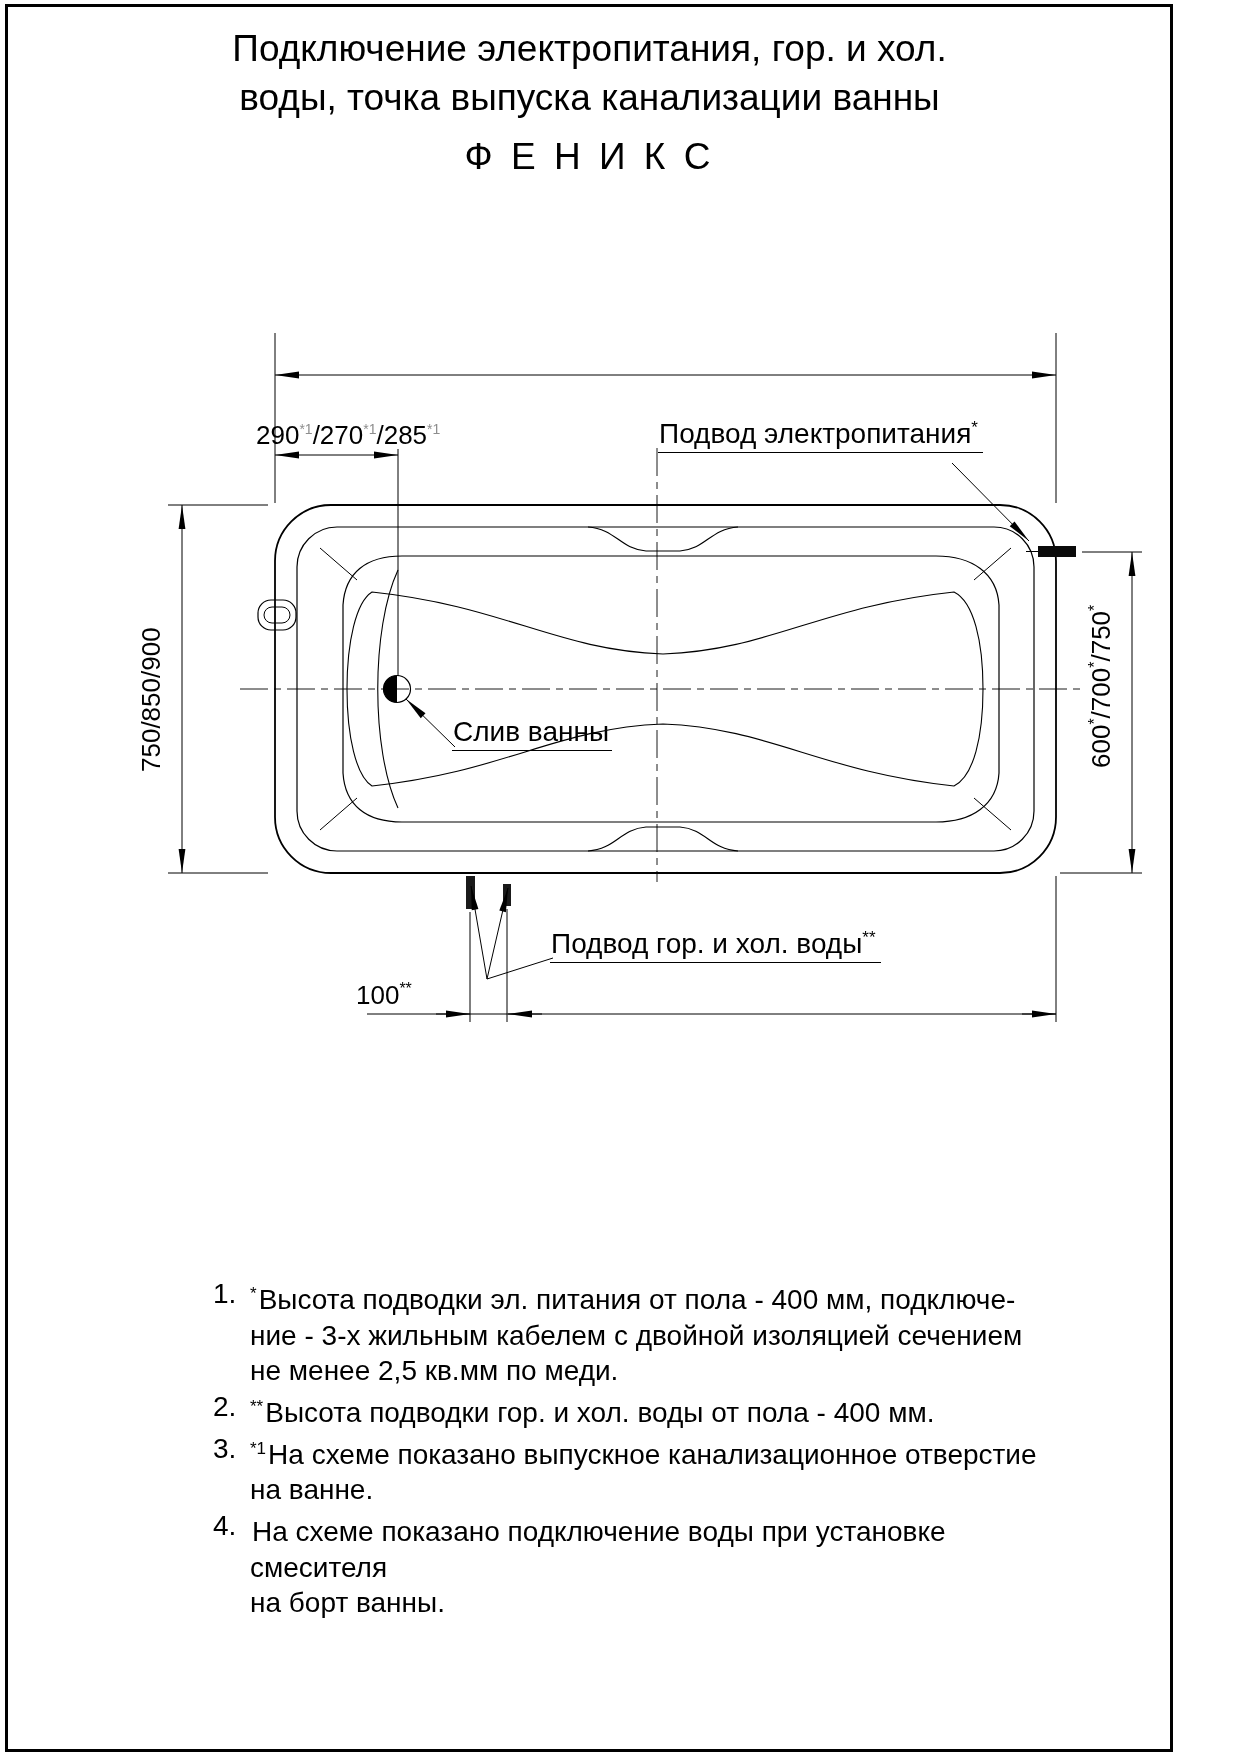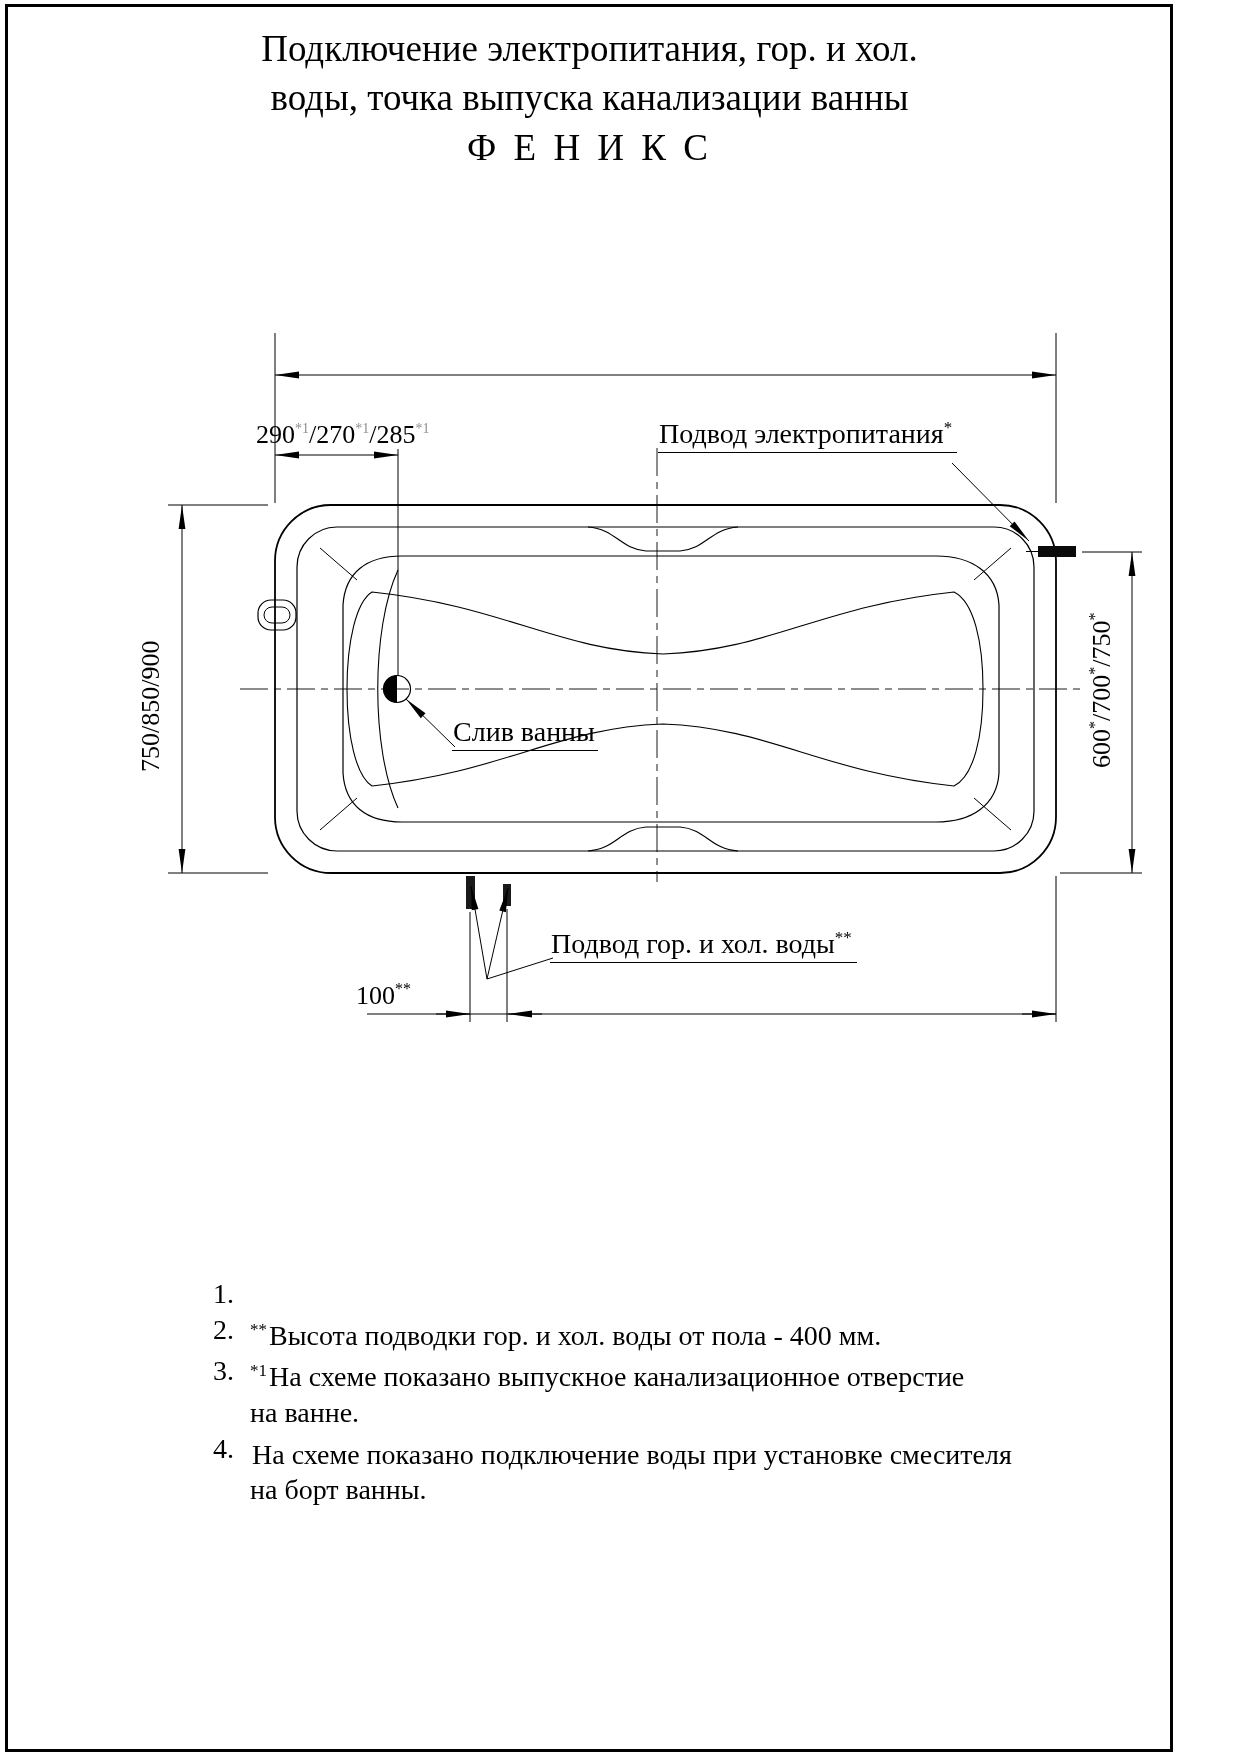--- a/index.html
+++ b/index.html
@@ -1,23 +1,23 @@
 <!DOCTYPE html>
 <html><head>
 <meta charset="utf-8">
 <style>
   html,body{margin:0;padding:0;background:#ffffff;}
   .page{
     position:relative;width:1179px;height:1759px;background:#fff;
-    font-family:Liberation Serif, serif;color:#000;overflow:hidden;
+    font-family:Liberation Sans, sans-serif;color:#000;overflow:hidden;
   }
   .frame{position:absolute;left:5px;top:4px;right:6px;bottom:7px;border:3px solid #000;}
   .title{position:absolute;top:24px;left:0;width:100%;text-align:center;
          font-size:37px;line-height:49px;}
-  .title .t3{letter-spacing:4px;margin-top:1px;}
+  .title .t3{letter-spacing:4px;margin-top:10px;}
   svg.drawing{position:absolute;left:0;top:0;}
   .dim{position:absolute;font-size:26px;white-space:nowrap;line-height:30px;}
   .dim sup{font-size:16px;vertical-align:super;letter-spacing:0;}
   .sup-faint{color:#8d8d8d;font-size:14px !important;}
   .rot{transform-origin:0 0;transform:rotate(-90deg);}
   .lbl{position:absolute;font-size:28px;line-height:31px;white-space:nowrap;
        border-bottom:1.5px solid #000;padding:0 3px 3px 1px;}
   .lbl sup.mk{font-size:17px;vertical-align:super;}
   .notes{position:absolute;left:213px;top:1276px;width:870px;font-size:28px;line-height:35.5px;}
   .note-row{display:flex;align-items:flex-start;}
@@ -119,20 +119,23 @@
 
   <div class="lbl" style="left:452px;top:716px">Слив ванны</div>
 
   <div class="lbl" style="left:550px;top:922px">
     <span>Подвод гор. и хол. воды</span><sup class="mk">**</sup>
   </div>
 
   <div class="notes">
     <div class="note-row">
       <span class="note-num">1.</span>
+      <span class="note-text"><sup class="mk">*</sup><span>Высота подводки эл. питания от пола - 400 мм, подключе-
+ние - 3-х жильным кабелем с двойной изоляцией сечением
+не менее 2,5 кв.мм по меди.</span></span>
     </div>
     <div class="note-row">
       <span class="note-num">2.</span>
       <span class="note-text"><sup class="mk">**</sup><span>Высота подводки гор. и хол. воды от пола - 400 мм.</span></span>
     </div>
     <div class="note-row">
       <span class="note-num">3.</span>
       <span class="note-text"><sup class="mk">*1</sup><span>На схеме показано выпускное канализационное отверстие
 на ванне.</span></span>
     </div>

